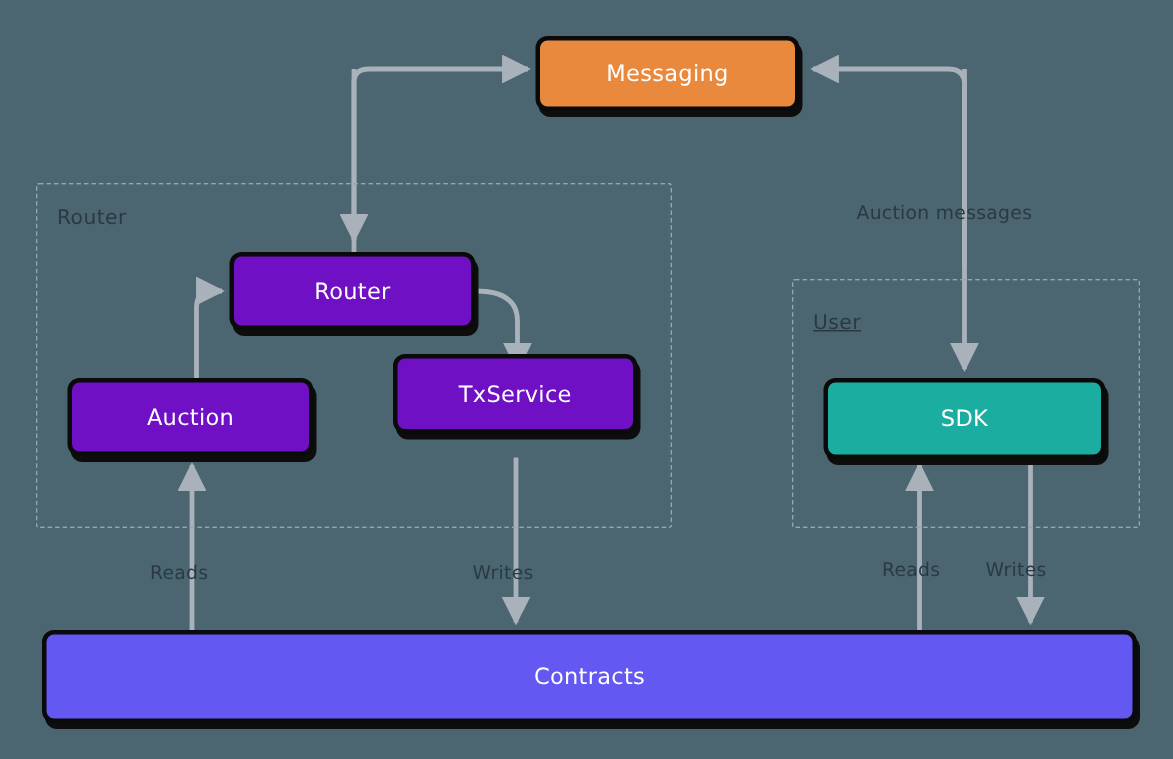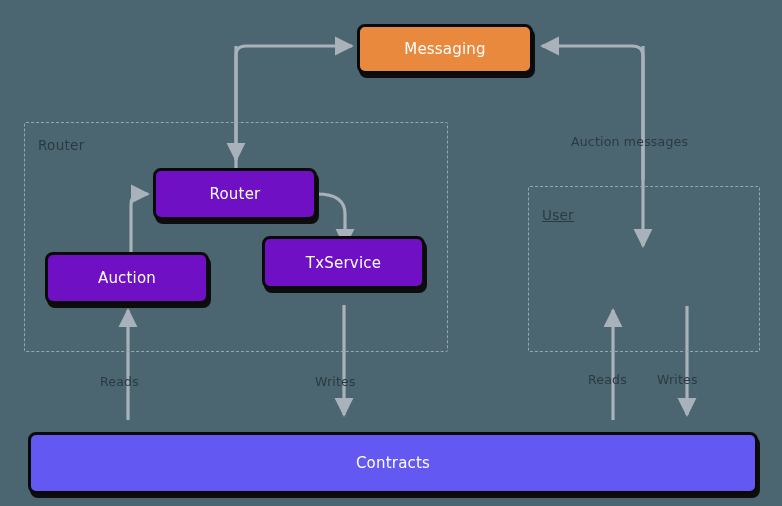--- a/index.html
+++ b/index.html
@@ -123,22 +123,25 @@
   </div>
 
   <div class="node purple" style="left:45px; top:252px; width:164px; height:52px;">
     <span>Auction</span>
   </div>
 
   <div class="node purple" style="left:262px; top:236px; width:163px; height:53px;">
     <span>TxService</span>
   </div>
 
+  <div class="node teal" style="left:549px; top:252px; width:188px; height:54px;">
+    <span>SDK</span>
+  </div>
 
-  <div class="node indigo" style="left:28px; top:420px; width:730px; height:62px;margin-top:12px;">
+  <div class="node indigo" style="left:28px; top:420px; width:730px; height:62px;">
     <span>Contracts</span>
   </div>
 
   <div class="edge-label" style="left:571px; top:134px;">Auction messages</div>
 
   <div class="edge-label" style="left:100px; top:374px;">Reads</div>
 
   <div class="edge-label" style="left:315px; top:374px;">Writes</div>
 
   <div class="edge-label" style="left:588px; top:372px;">Reads</div>

